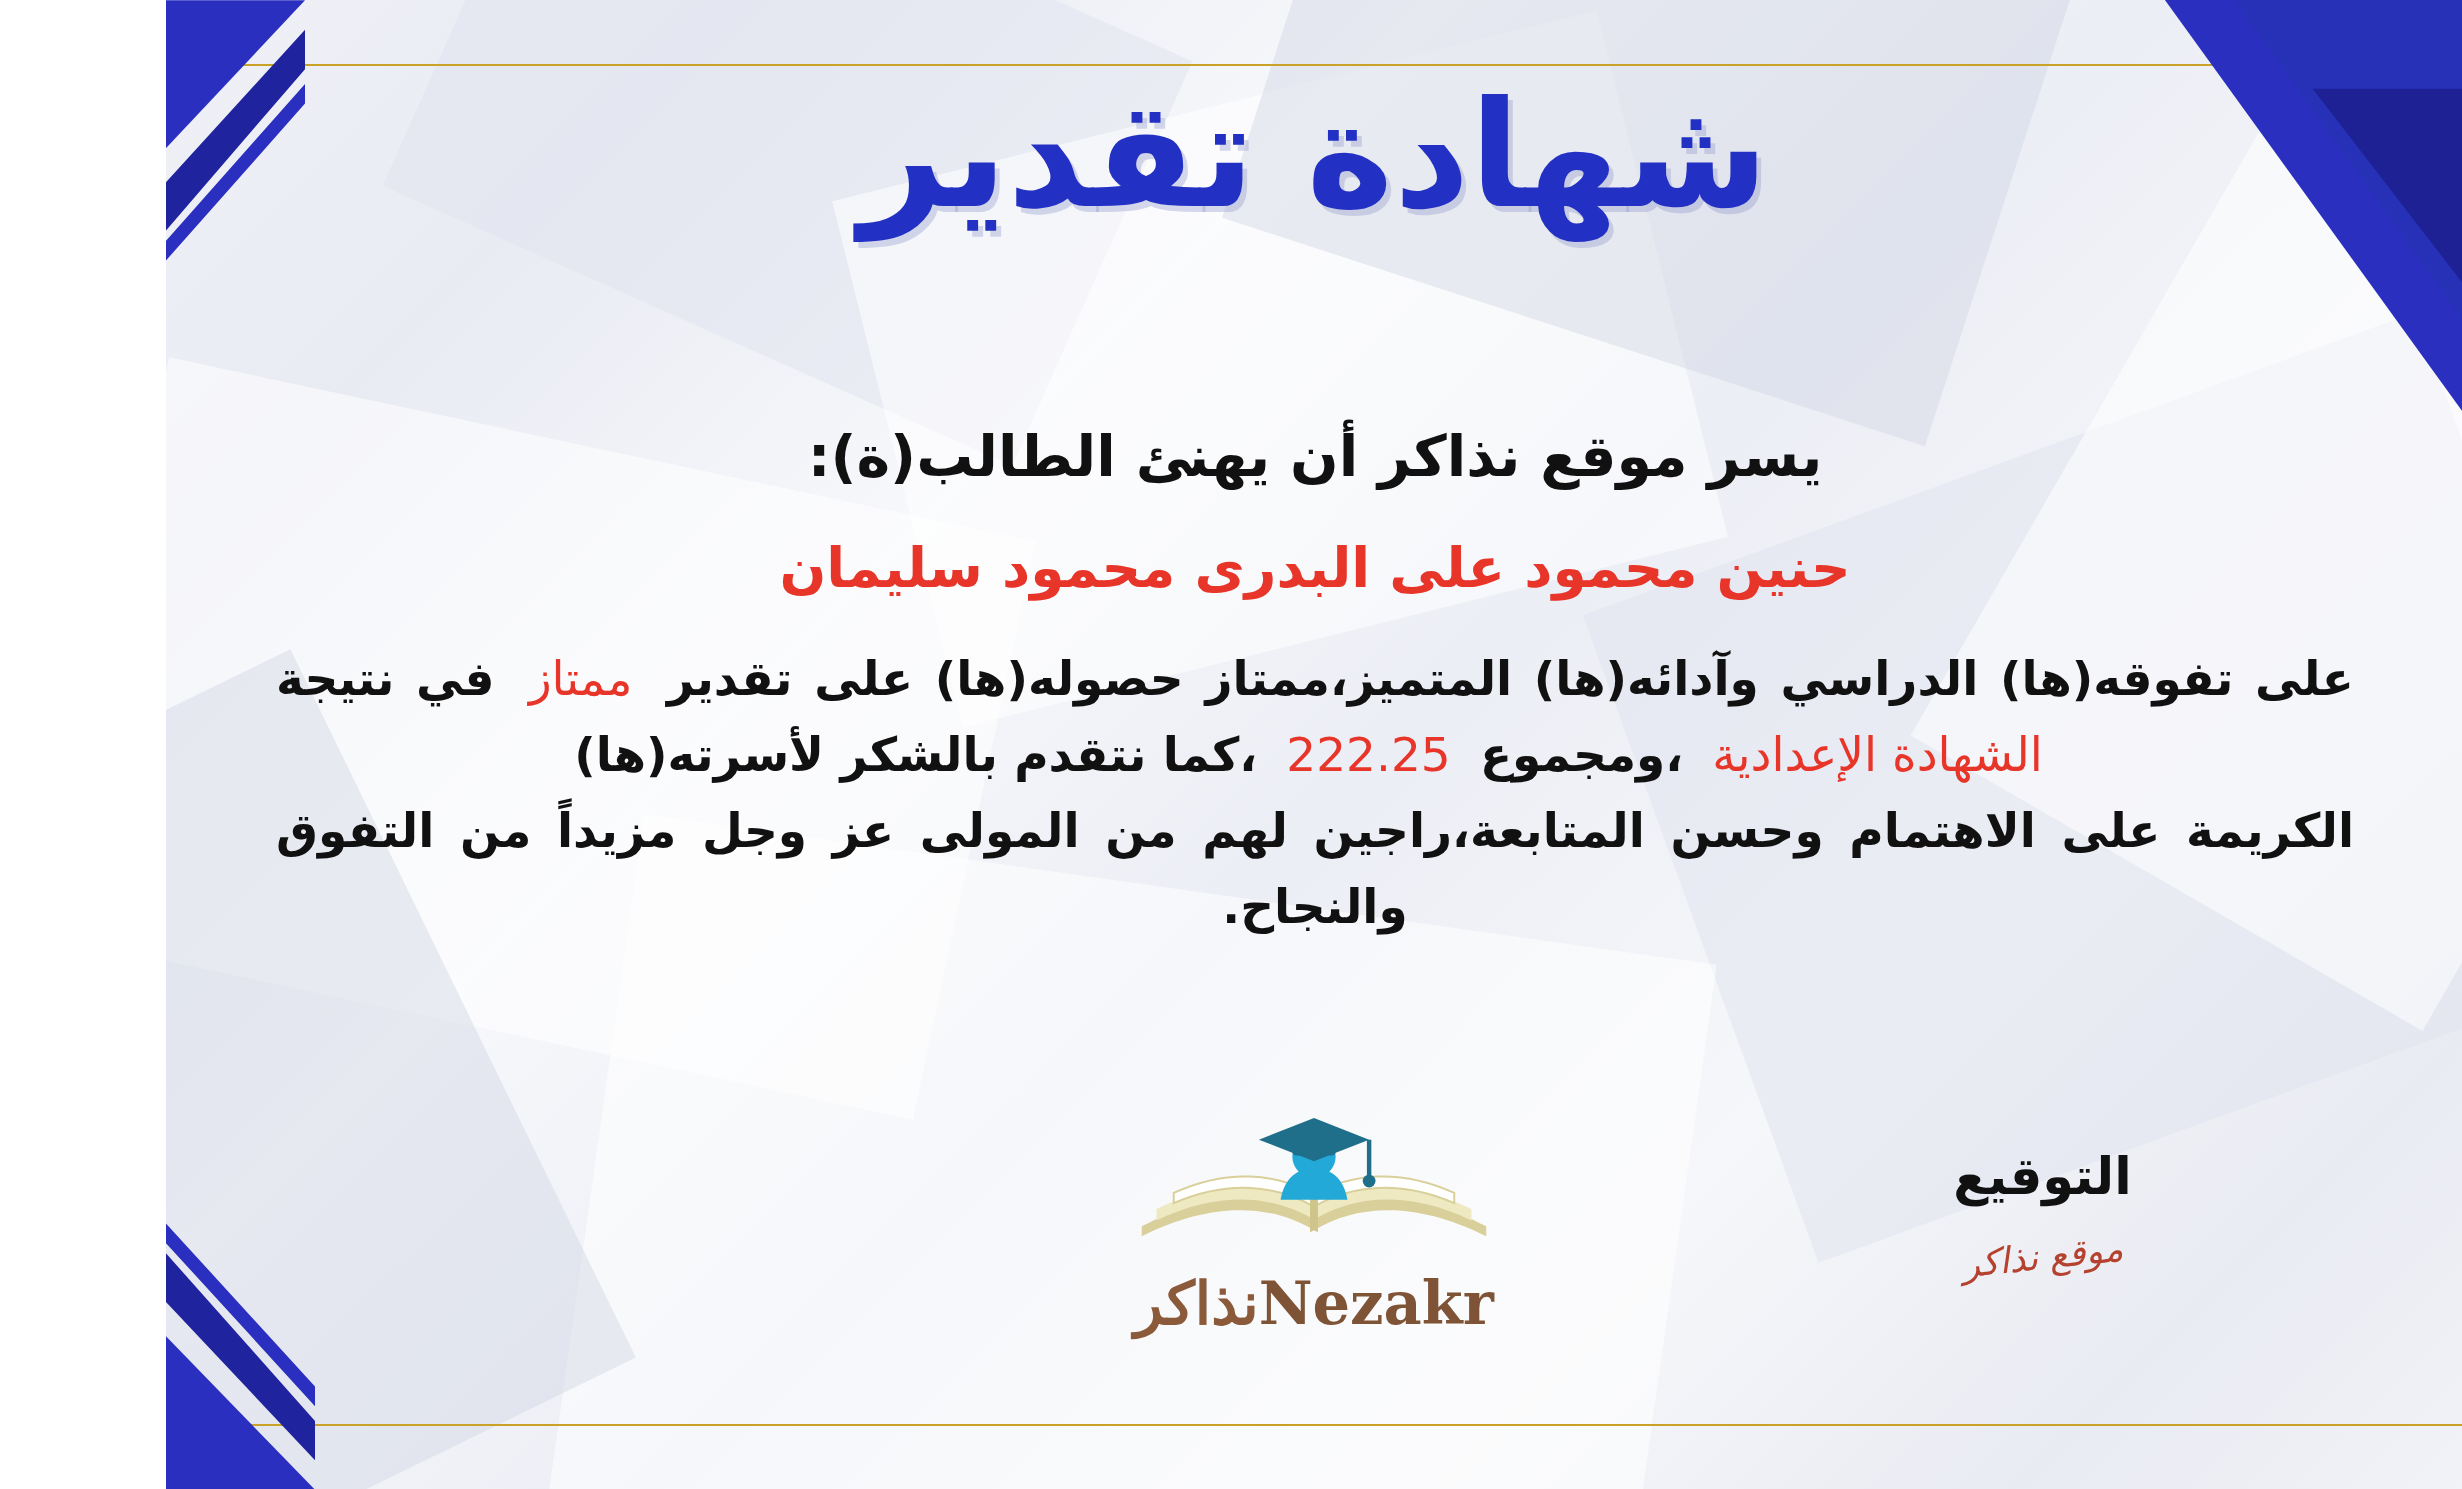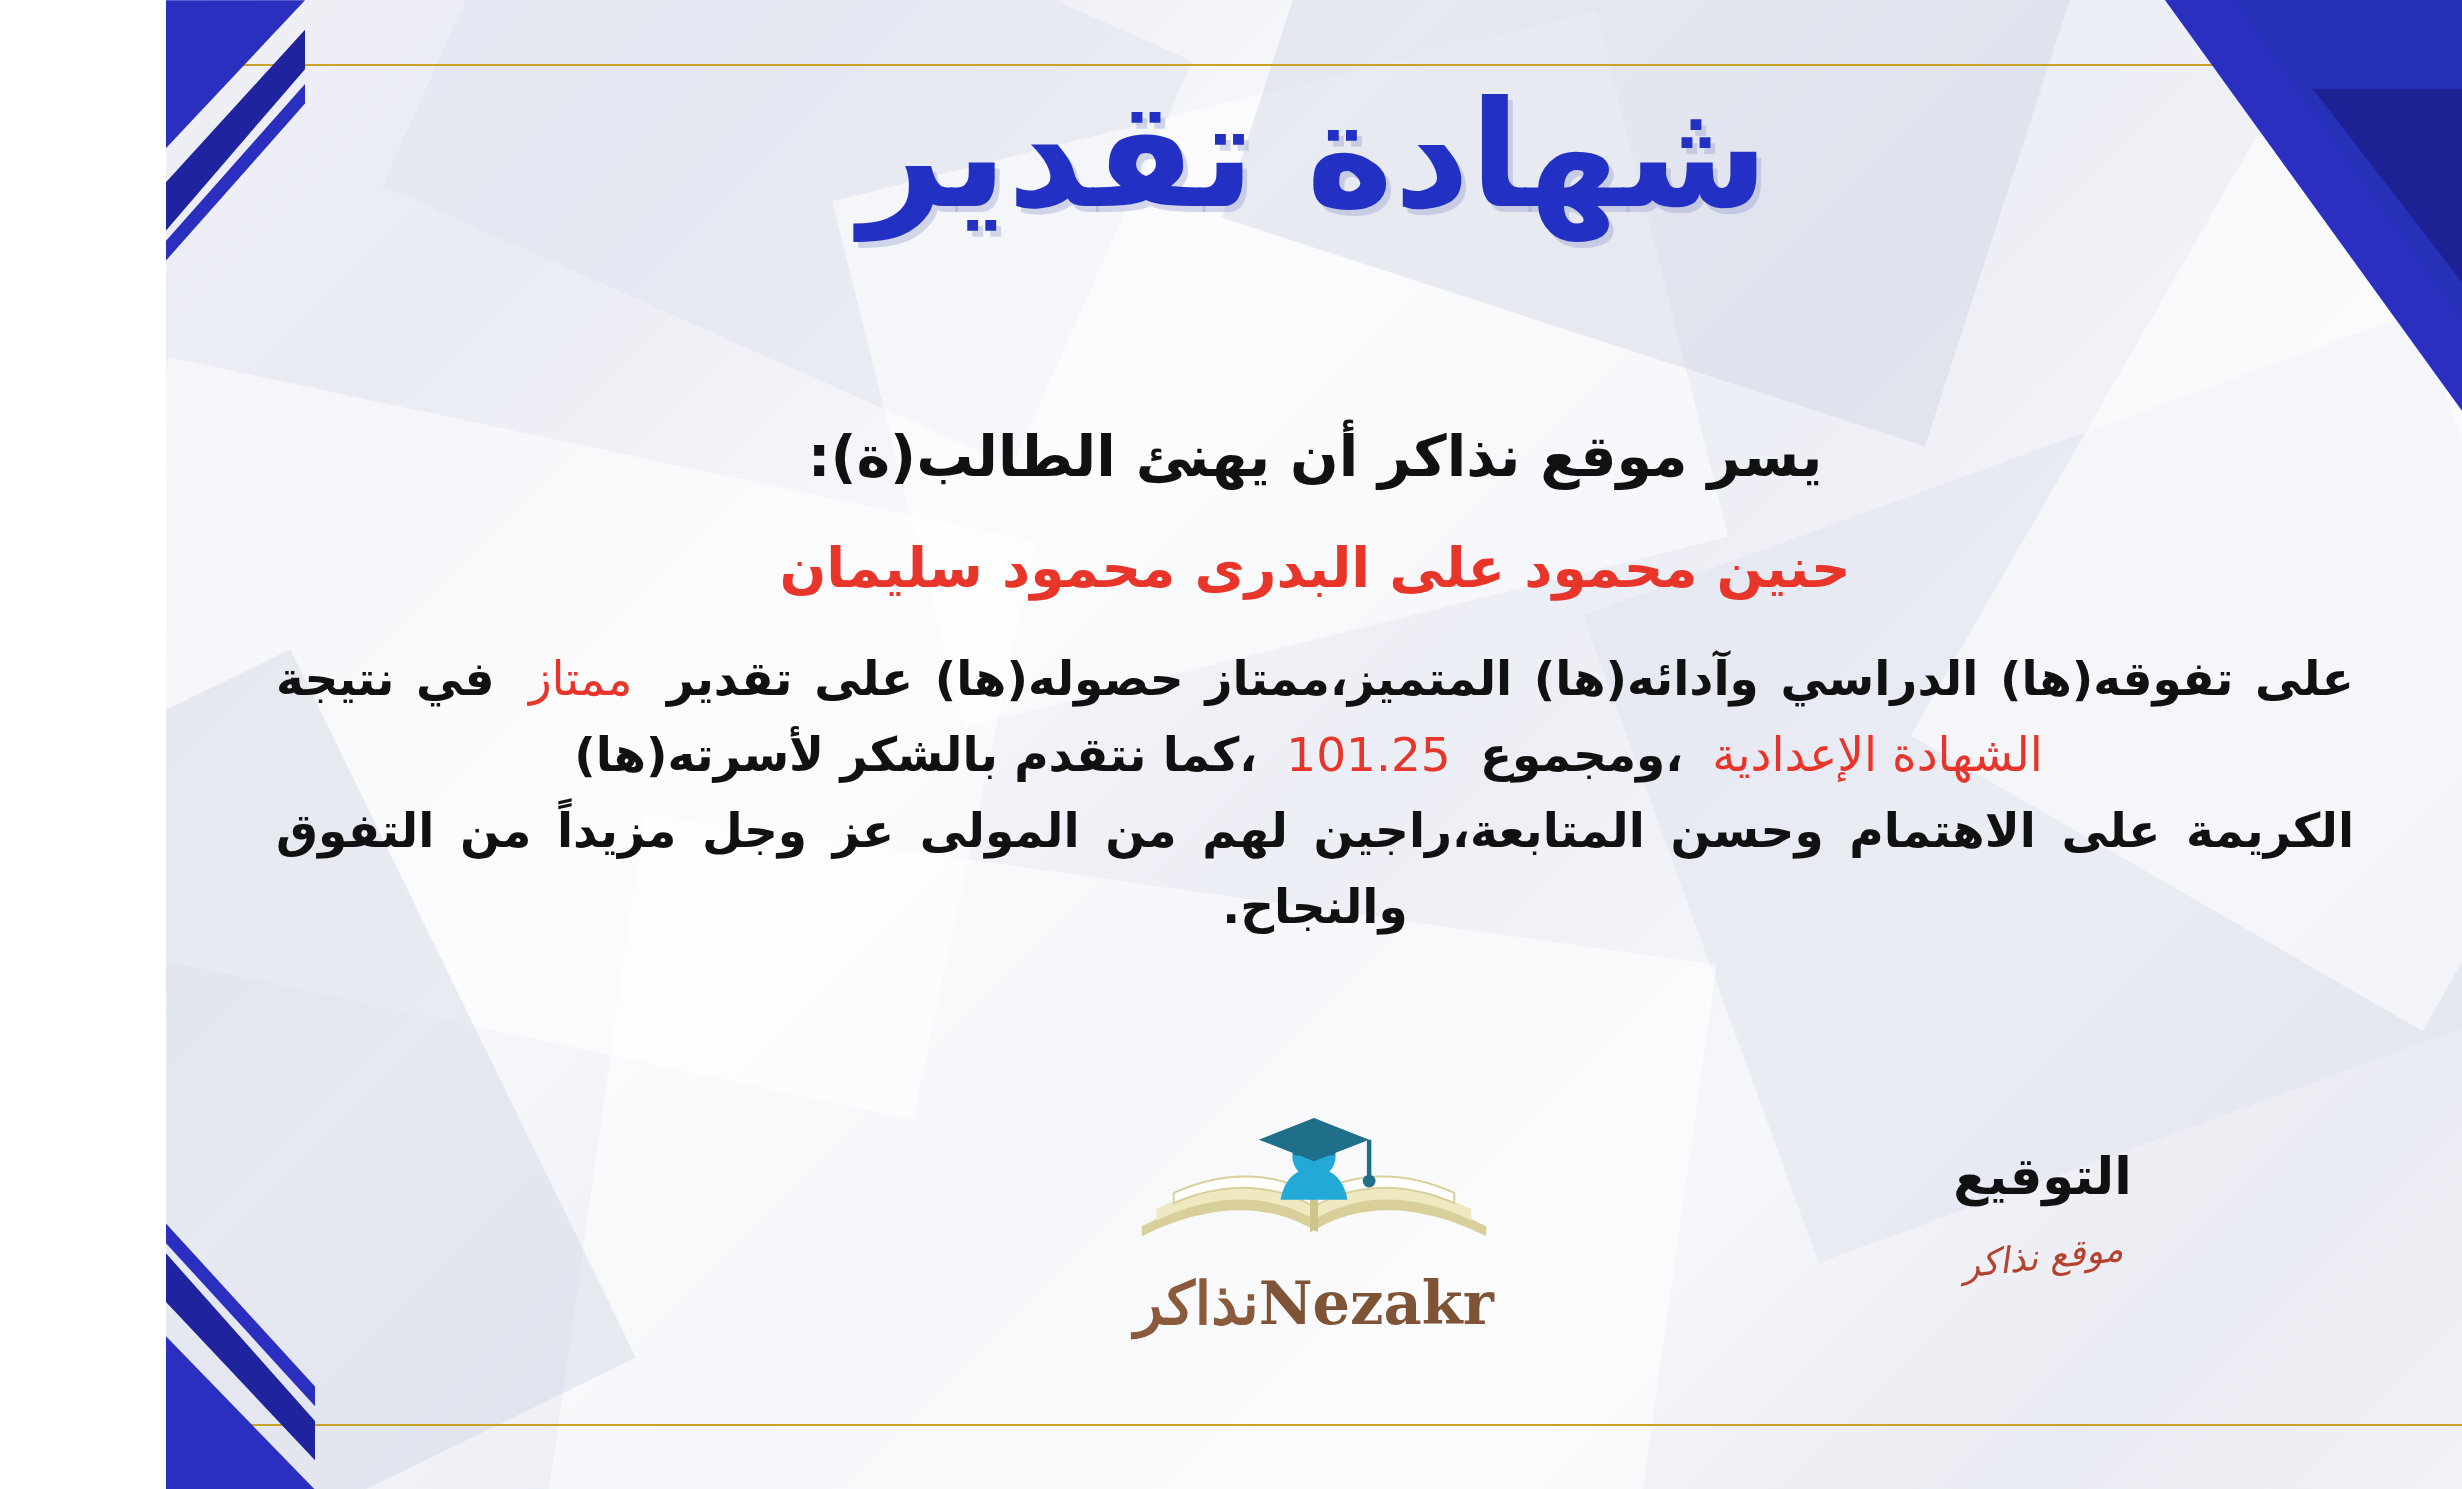--- a/index.html
+++ b/index.html
@@ -220,21 +220,21 @@
       <div class="line-congrats">يسر موقع نذاكر أن يهنئ الطالب(ة):</div>
 
       <div class="student-name">حنين محمود على البدرى محمود سليمان</div>
 
       <div class="paragraph">
         <span>على تفوقه(ها) الدراسي وآدائه(ها) المتميز،ممتاز حصوله(ها) على تقدير</span>
         <span class="hl">ممتاز</span>
         <span>في نتيجة</span>
         <span class="hl">الشهادة الإعدادية</span>
         <span>،ومجموع</span>
-        <span class="hl">101.25</span>
+        <span class="hl">222.25</span>
         <span>،كما نتقدم بالشكر لأسرته(ها)</span>
         <span class="tail">الكريمة على الاهتمام وحسن المتابعة،راجين لهم من المولى عز وجل مزيداً من التفوق والنجاح.</span>
       </div>
     </div>
 
     <div class="signature-area">
       <div class="signature-label">التوقيع</div>
       <div class="signature-script">موقع نذاكر</div>
     </div>
 

